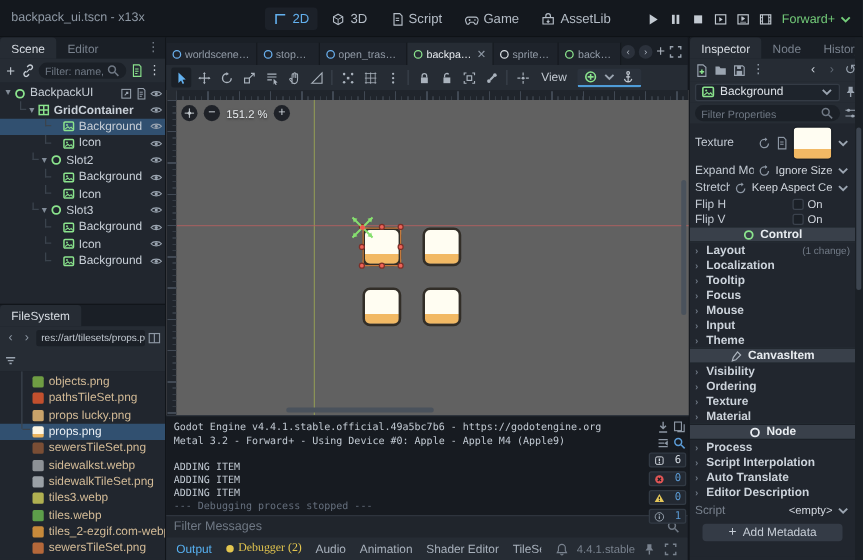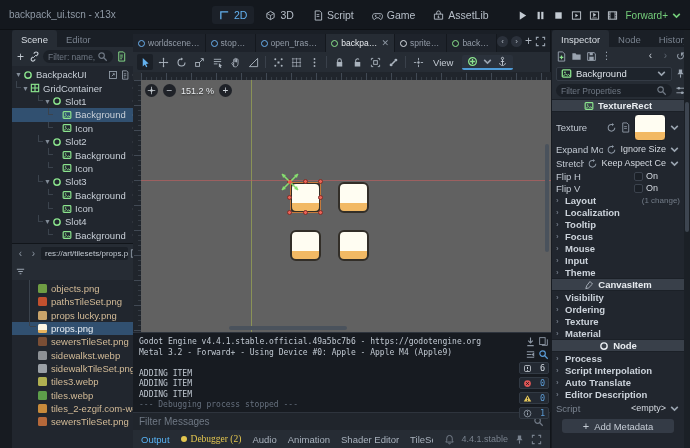--- a/index.html
+++ b/index.html
@@ -16,21 +16,21 @@
 
 #titlebar{left:0;top:0;width:690px;height:30px;background:#14181e;border-bottom:1px solid #0d1014}
 #win-title{position:absolute;left:9px;top:9px;font-size:10px;color:#8f99a5}
 #workspaces{position:absolute;left:212px;top:0;height:30px;display:flex;gap:4px;align-items:center}
 .ws{display:flex;gap:4px;align-items:center;padding:3px 7px;border-radius:3px;color:#b6bec8;font-size:10.5px}
 .ws.active{color:#63b1ef;background:#1c2129}
 #playback{position:absolute;right:72px;top:0;height:30px;display:flex;gap:7px;align-items:center;color:#c3cad2}
 #renderer{position:absolute;right:8px;top:0;height:30px;display:flex;gap:3px;align-items:center;color:#74cd7a;font-size:10px}
 
 
-#left-col{left:12px;top:30px;width:133px;height:418px;background:#21262e;border-right:1px solid #11151a}
+#left-col{left:0;top:30px;width:133px;height:418px;background:#21262e;border-right:1px solid #11151a}
 .dock-tabs{height:17px;display:flex;background:#1a1f26;align-items:stretch}
 .dock-tab{padding:2px 9px 0;font-size:9.5px;color:#79828e;display:flex;align-items:center}
 .dock-tab.active{background:#262c34;color:#d9dee4;border-radius:3px 3px 0 0}
 .dock-menu{margin-left:auto;color:#79828e;padding:0 4px;display:flex;align-items:center}
 #scene-toolbar{height:19px;background:#262c34;display:flex;align-items:center;gap:3px;padding:0 3px}
 .search-pill{flex:1;display:flex;align-items:center;gap:2px;background:#1b2027;border-radius:8px;height:13px;padding:0 5px;color:#6f7884;font-size:8.5px;min-width:0}
 .search-pill .ph{flex:1;white-space:nowrap;overflow:hidden}
 #scene-tree{height:177px;overflow:hidden;padding-top:2px;background:#21262e}
 .tree-row{height:13.4px;display:flex;align-items:center;font-size:9.5px;color:#c8cfd7;padding-right:2px;position:relative}
 .tree-row.selected{background:#315070}
@@ -298,62 +298,106 @@
           <span class="btn">
             <span class="ic" style="width: 10px; height: 10px;">
               <svg viewBox="0 0 12 12">
                 <path d="M1 6C3 3.2 9 3.2 11 6 9 8.8 3 8.8 1 6Z" fill="none" stroke="currentColor" stroke-width="1.1"></path>
                 <circle cx="6" cy="6" r="1.5" fill="currentColor"></circle>
               </svg>
             </span>
           </span>
         </span>
       </div>
-      <div class="tree-row" style="">
+      <div class="tree-row" style="padding-left: 12px; font-weight: bold;">
         <span class="guide"></span>
         <span class="exp">▼</span>
         <span class="ic" style="color: rgb(139, 228, 141); width: 10px; height: 10px;">
           <svg viewBox="0 0 12 12">
             <rect x="1.6" y="1.6" width="8.8" height="8.8" fill="none" stroke="currentColor" stroke-width="1.4"></rect>
             <path d="M1.6 6h8.8M6 1.6v8.8" stroke="currentColor" stroke-width="1.4"></path>
           </svg>
         </span>
         <span class="lbl ellip">GridContainer</span>
         <span class="btns">
           <span class="btn">
             <span class="ic" style="width: 10px; height: 10px;">
               <svg viewBox="0 0 12 12">
                 <path d="M1 6C3 3.2 9 3.2 11 6 9 8.8 3 8.8 1 6Z" fill="none" stroke="currentColor" stroke-width="1.1"></path>
                 <circle cx="6" cy="6" r="1.5" fill="currentColor"></circle>
               </svg>
             </span>
           </span>
         </span>
       </div>
+      <div class="tree-row selected" style="padding-left: 32px;">
+        <span class="guide"></span>
+        <span class="exp"></span>
+        <span class="ic" style="color: rgb(139, 228, 141); width: 10px; height: 10px;">
+          <svg viewBox="0 0 12 12">
+            <rect x="1.4" y="2" width="9.2" height="8" rx="1" fill="none" stroke="currentColor" stroke-width="1.4"></rect>
+            <circle cx="4.3" cy="4.8" r=".9" fill="currentColor"></circle>
+            <path d="M2.4 8.8l2.8-2.3 1.6 1.5 1.5-1.1 1.5 1.9" fill="none" stroke="currentColor" stroke-width="1"></path>
+          </svg>
+        </span>
+        <span class="lbl ellip">Background</span>
+        <span class="btns">
+          <span class="btn">
+            <span class="ic" style="width: 10px; height: 10px;">
+              <svg viewBox="0 0 12 12">
+                <path d="M1 6C3 3.2 9 3.2 11 6 9 8.8 3 8.8 1 6Z" fill="none" stroke="currentColor" stroke-width="1.1"></path>
+                <circle cx="6" cy="6" r="1.5" fill="currentColor"></circle>
+              </svg>
+            </span>
+          </span>
+        </span>
+      </div>
+      <div class="tree-row" style="padding-left: 32px;">
+        <span class="guide"></span>
+        <span class="exp"></span>
+        <span class="ic" style="color: rgb(139, 228, 141); width: 10px; height: 10px;">
+          <svg viewBox="0 0 12 12">
+            <rect x="1.4" y="2" width="9.2" height="8" rx="1" fill="none" stroke="currentColor" stroke-width="1.4"></rect>
+            <circle cx="4.3" cy="4.8" r=".9" fill="currentColor"></circle>
+            <path d="M2.4 8.8l2.8-2.3 1.6 1.5 1.5-1.1 1.5 1.9" fill="none" stroke="currentColor" stroke-width="1"></path>
+          </svg>
+        </span>
+        <span class="lbl ellip">Icon</span>
+        <span class="btns">
+          <span class="btn">
+            <span class="ic" style="width: 10px; height: 10px;">
+              <svg viewBox="0 0 12 12">
+                <path d="M1 6C3 3.2 9 3.2 11 6 9 8.8 3 8.8 1 6Z" fill="none" stroke="currentColor" stroke-width="1.1"></path>
+                <circle cx="6" cy="6" r="1.5" fill="currentColor"></circle>
+              </svg>
+            </span>
+          </span>
+        </span>
+      </div>
       <div class="tree-row" style="padding-left: 22px;">
         <span class="guide"></span>
         <span class="exp">▼</span>
         <span class="ic" style="color: rgb(139, 228, 141); width: 10px; height: 10px;">
           <svg viewBox="0 0 12 12">
             <circle cx="6" cy="6" r="3.8" fill="none" stroke="currentColor" stroke-width="1.7"></circle>
           </svg>
         </span>
-        <span class="lbl ellip">Slot1</span>
+        <span class="lbl ellip">Slot2</span>
         <span class="btns">
           <span class="btn">
             <span class="ic" style="width: 10px; height: 10px;">
               <svg viewBox="0 0 12 12">
                 <path d="M1 6C3 3.2 9 3.2 11 6 9 8.8 3 8.8 1 6Z" fill="none" stroke="currentColor" stroke-width="1.1"></path>
                 <circle cx="6" cy="6" r="1.5" fill="currentColor"></circle>
               </svg>
             </span>
           </span>
         </span>
       </div>
-      <div class="tree-row selected" style="padding-left: 32px;">
+      <div class="tree-row" style="padding-left: 32px;">
         <span class="guide"></span>
         <span class="exp"></span>
         <span class="ic" style="color: rgb(139, 228, 141); width: 10px; height: 10px;">
           <svg viewBox="0 0 12 12">
             <rect x="1.4" y="2" width="9.2" height="8" rx="1" fill="none" stroke="currentColor" stroke-width="1.4"></rect>
             <circle cx="4.3" cy="4.8" r=".9" fill="currentColor"></circle>
             <path d="M2.4 8.8l2.8-2.3 1.6 1.5 1.5-1.1 1.5 1.9" fill="none" stroke="currentColor" stroke-width="1"></path>
           </svg>
         </span>
         <span class="lbl ellip">Background</span>
@@ -391,21 +435,21 @@
         </span>
       </div>
       <div class="tree-row" style="padding-left: 22px;">
         <span class="guide"></span>
         <span class="exp">▼</span>
         <span class="ic" style="color: rgb(139, 228, 141); width: 10px; height: 10px;">
           <svg viewBox="0 0 12 12">
             <circle cx="6" cy="6" r="3.8" fill="none" stroke="currentColor" stroke-width="1.7"></circle>
           </svg>
         </span>
-        <span class="lbl ellip">Slot2</span>
+        <span class="lbl ellip">Slot3</span>
         <span class="btns">
           <span class="btn">
             <span class="ic" style="width: 10px; height: 10px;">
               <svg viewBox="0 0 12 12">
                 <path d="M1 6C3 3.2 9 3.2 11 6 9 8.8 3 8.8 1 6Z" fill="none" stroke="currentColor" stroke-width="1.1"></path>
                 <circle cx="6" cy="6" r="1.5" fill="currentColor"></circle>
               </svg>
             </span>
           </span>
         </span>
@@ -447,40 +491,20 @@
           <span class="btn">
             <span class="ic" style="width: 10px; height: 10px;">
               <svg viewBox="0 0 12 12">
                 <path d="M1 6C3 3.2 9 3.2 11 6 9 8.8 3 8.8 1 6Z" fill="none" stroke="currentColor" stroke-width="1.1"></path>
                 <circle cx="6" cy="6" r="1.5" fill="currentColor"></circle>
               </svg>
             </span>
           </span>
         </span>
       </div>
-      <div class="tree-row" style="padding-left: 22px;">
-        <span class="guide"></span>
-        <span class="exp">▼</span>
-        <span class="ic" style="color: rgb(139, 228, 141); width: 10px; height: 10px;">
-          <svg viewBox="0 0 12 12">
-            <circle cx="6" cy="6" r="3.8" fill="none" stroke="currentColor" stroke-width="1.7"></circle>
-          </svg>
-        </span>
-        <span class="lbl ellip">Slot3</span>
-        <span class="btns">
-          <span class="btn">
-            <span class="ic" style="width: 10px; height: 10px;">
-              <svg viewBox="0 0 12 12">
-                <path d="M1 6C3 3.2 9 3.2 11 6 9 8.8 3 8.8 1 6Z" fill="none" stroke="currentColor" stroke-width="1.1"></path>
-                <circle cx="6" cy="6" r="1.5" fill="currentColor"></circle>
-              </svg>
-            </span>
-          </span>
-        </span>
-      </div>
       <div class="tree-row" style="padding-left: 32px;">
         <span class="guide"></span>
         <span class="exp"></span>
         <span class="ic" style="color: rgb(139, 228, 141); width: 10px; height: 10px;">
           <svg viewBox="0 0 12 12">
             <rect x="1.4" y="2" width="9.2" height="8" rx="1" fill="none" stroke="currentColor" stroke-width="1.4"></rect>
             <circle cx="4.3" cy="4.8" r=".9" fill="currentColor"></circle>
             <path d="M2.4 8.8l2.8-2.3 1.6 1.5 1.5-1.1 1.5 1.9" fill="none" stroke="currentColor" stroke-width="1"></path>
           </svg>
         </span>
@@ -489,87 +513,28 @@
           <span class="btn">
             <span class="ic" style="width: 10px; height: 10px;">
               <svg viewBox="0 0 12 12">
                 <path d="M1 6C3 3.2 9 3.2 11 6 9 8.8 3 8.8 1 6Z" fill="none" stroke="currentColor" stroke-width="1.1"></path>
                 <circle cx="6" cy="6" r="1.5" fill="currentColor"></circle>
               </svg>
             </span>
           </span>
         </span>
       </div>
-      <div class="tree-row" style="padding-left: 32px;">
-        <span class="guide"></span>
-        <span class="exp"></span>
-        <span class="ic" style="color: rgb(139, 228, 141); width: 10px; height: 10px;">
-          <svg viewBox="0 0 12 12">
-            <rect x="1.4" y="2" width="9.2" height="8" rx="1" fill="none" stroke="currentColor" stroke-width="1.4"></rect>
-            <circle cx="4.3" cy="4.8" r=".9" fill="currentColor"></circle>
-            <path d="M2.4 8.8l2.8-2.3 1.6 1.5 1.5-1.1 1.5 1.9" fill="none" stroke="currentColor" stroke-width="1"></path>
-          </svg>
-        </span>
-        <span class="lbl ellip">Icon</span>
-        <span class="btns">
-          <span class="btn">
-            <span class="ic" style="width: 10px; height: 10px;">
-              <svg viewBox="0 0 12 12">
-                <path d="M1 6C3 3.2 9 3.2 11 6 9 8.8 3 8.8 1 6Z" fill="none" stroke="currentColor" stroke-width="1.1"></path>
-                <circle cx="6" cy="6" r="1.5" fill="currentColor"></circle>
-              </svg>
-            </span>
-          </span>
-        </span>
-      </div>
-      <div class="tree-row" style="padding-left: 22px;">
-        <span class="guide"></span>
-        <span class="exp">▼</span>
-        <span class="ic" style="color: rgb(139, 228, 141); width: 10px; height: 10px;">
-          <svg viewBox="0 0 12 12">
-            <circle cx="6" cy="6" r="3.8" fill="none" stroke="currentColor" stroke-width="1.7"></circle>
-          </svg>
-        </span>
-        <span class="lbl ellip">Slot4</span>
-        <span class="btns">
-          <span class="btn">
-            <span class="ic" style="width: 10px; height: 10px;">
-              <svg viewBox="0 0 12 12">
-                <path d="M1 6C3 3.2 9 3.2 11 6 9 8.8 3 8.8 1 6Z" fill="none" stroke="currentColor" stroke-width="1.1"></path>
-                <circle cx="6" cy="6" r="1.5" fill="currentColor"></circle>
-              </svg>
-            </span>
-          </span>
-        </span>
-      </div>
-      <div class="tree-row" style="padding-left: 32px;">
-        <span class="guide"></span>
-        <span class="exp"></span>
-        <span class="ic" style="color: rgb(139, 228, 141); width: 10px; height: 10px;">
-          <svg viewBox="0 0 12 12">
-            <rect x="1.4" y="2" width="9.2" height="8" rx="1" fill="none" stroke="currentColor" stroke-width="1.4"></rect>
-            <circle cx="4.3" cy="4.8" r=".9" fill="currentColor"></circle>
-            <path d="M2.4 8.8l2.8-2.3 1.6 1.5 1.5-1.1 1.5 1.9" fill="none" stroke="currentColor" stroke-width="1"></path>
-          </svg>
-        </span>
-        <span class="lbl ellip">Background</span>
-        <span class="btns">
-          <span class="btn">
-            <span class="ic" style="width: 10px; height: 10px;">
-              <svg viewBox="0 0 12 12">
-                <path d="M1 6C3 3.2 9 3.2 11 6 9 8.8 3 8.8 1 6Z" fill="none" stroke="currentColor" stroke-width="1.1"></path>
-                <circle cx="6" cy="6" r="1.5" fill="currentColor"></circle>
-              </svg>
-            </span>
-          </span>
-        </span>
-      </div>
     </div>
 
   <div id="fs-dock">
+    <div class="dock-tabs">
+      <div class="dock-tab active">
+          <span>FileSystem</span>
+        </div>
+    </div>
     <div id="fs-bread">
       <span class="btn">
           <span class="ic t">‹</span>
         </span>
       <span class="btn">
           <span class="ic t">›</span>
         </span>
       <span id="fs-path" class="ellip">res://art/tilesets/props.pn</span>
       <span class="btn">
           <span class="ic">
@@ -1121,30 +1086,20 @@
         <span class="ic">
           <svg viewBox="0 0 12 12">
             <path d="M1.5 3.5h9M1.5 8.5h9" stroke="currentColor"></path>
             <circle cx="4.2" cy="3.5" r="1.4" fill="currentColor"></circle>
             <circle cx="7.8" cy="8.5" r="1.4" fill="currentColor"></circle>
           </svg>
         </span>
       </span>
   </div>
   <div id="insp-body">
-      <div class="cat">
-        <span class="ic" style="color: rgb(139, 228, 141); width: 10px; height: 10px;">
-          <svg viewBox="0 0 12 12">
-            <rect x="1.4" y="2" width="9.2" height="8" rx="1" fill="none" stroke="currentColor" stroke-width="1.4"></rect>
-            <circle cx="4.3" cy="4.8" r=".9" fill="currentColor"></circle>
-            <path d="M2.4 8.8l2.8-2.3 1.6 1.5 1.5-1.1 1.5 1.9" fill="none" stroke="currentColor" stroke-width="1"></path>
-          </svg>
-        </span>
-        <span>TextureRect</span>
-      </div>
       <div class="prow" style="height: 30px;">
         <span class="plbl">Texture</span>
         <span class="btn" style="color: rgb(141, 151, 164);">
           <span class="ic">
             <svg viewBox="0 0 12 12">
               <path d="M9.6 6.4A3.6 3.6 0 1 1 6 2.8H8" fill="none" stroke="currentColor" stroke-width="1.1"></path>
               <path d="M6.6 1l2 1.8-2 1.8z" fill="currentColor"></path>
             </svg>
           </span>
         </span>
@@ -1199,20 +1154,28 @@
       </div>
       <div class="prow" style="height: 12px;">
         <span class="plbl">Flip H</span>
         <span class="cb"></span>
         <span class="val" style="width: 34px;">On</span>
       </div>
       <div class="prow" style="height: 12px;">
         <span class="plbl">Flip V</span>
         <span class="cb"></span>
         <span class="val" style="width: 34px;">On</span>
+      </div>
+      <div class="cat">
+        <span class="ic" style="color: rgb(139, 228, 141); width: 10px; height: 10px;">
+          <svg viewBox="0 0 12 12">
+            <circle cx="6" cy="6" r="3.8" fill="none" stroke="currentColor" stroke-width="1.7"></circle>
+          </svg>
+        </span>
+        <span>Control</span>
       </div>
       <div class="grp">
         <span class="chev">›</span>
         <span>Layout</span>
         <span class="note">(1 change)</span>
       </div>
       <div class="grp">
         <span class="chev">›</span>
         <span>Localization</span>
       </div>

